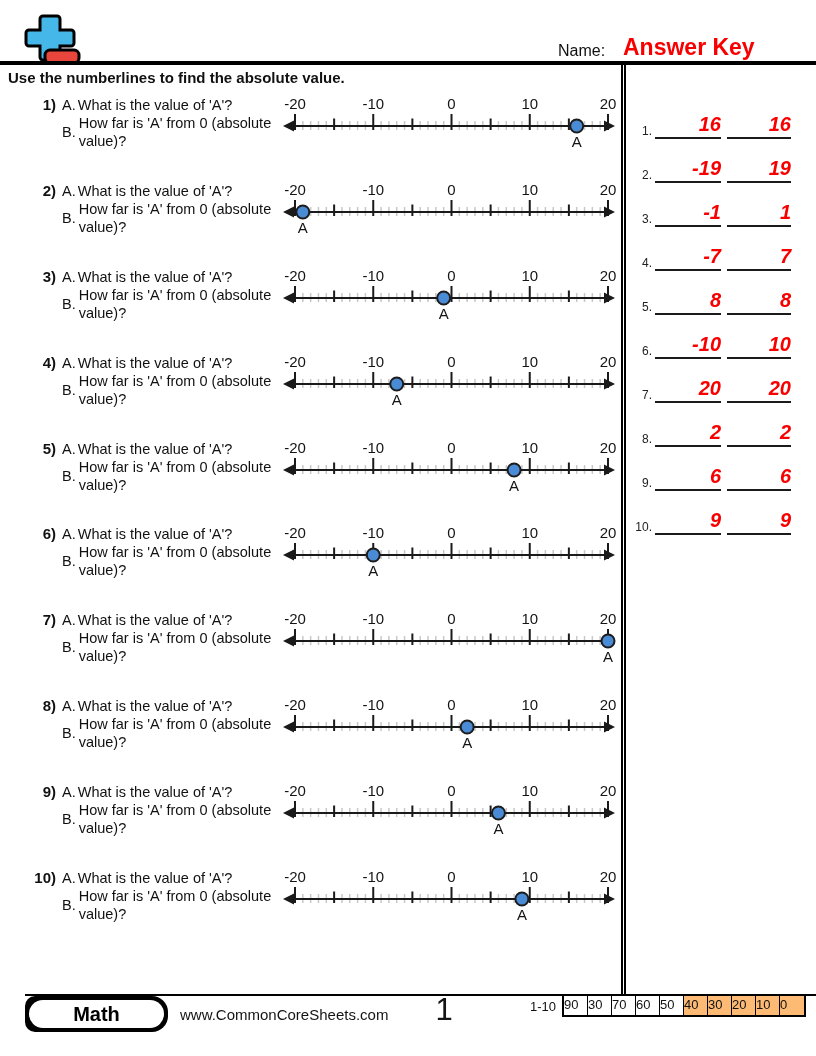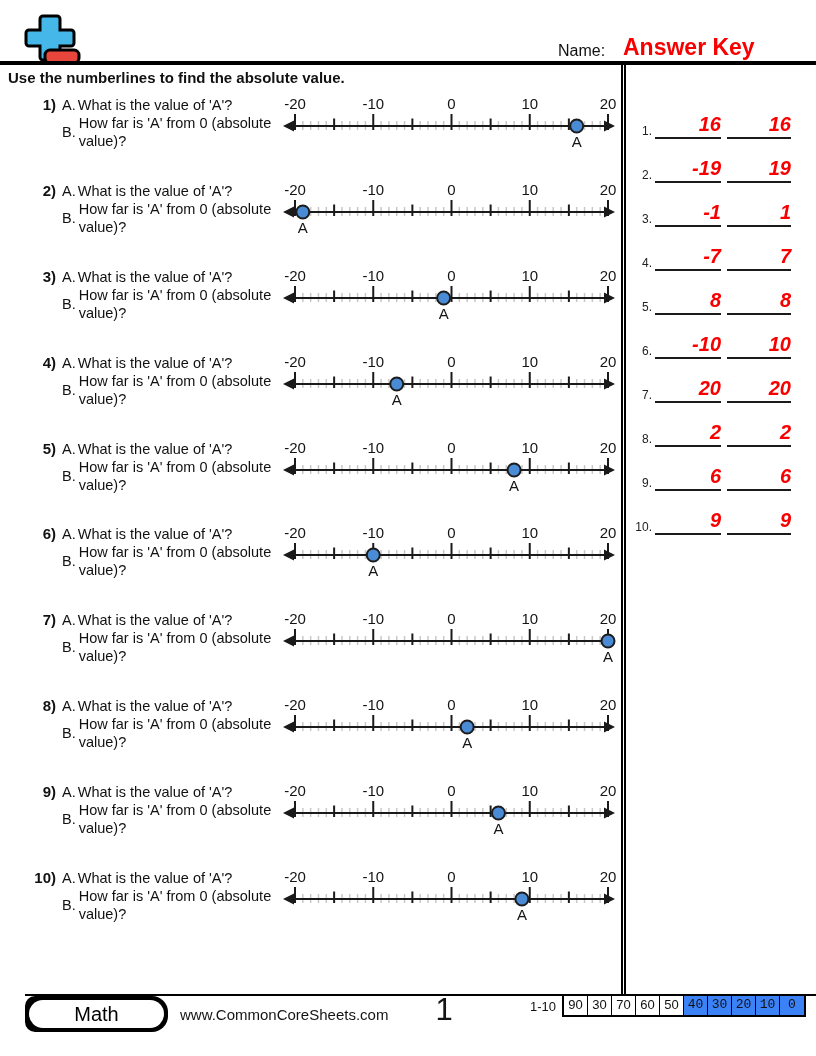--- a/index.html
+++ b/index.html
@@ -39,29 +39,29 @@
   .q-line-b .q-btext { width:198px; }
   .numberline { position:absolute; left:251px; top:0; }
   .nl-label { font-size:15px; fill:#141414; }
   .nl-ptlabel { font-size:15px; fill:#141414; }
   
   .footer-rule { position:absolute; left:25px; top:994px; width:791px; height:2px; background:#000; }
   .math-badge { position:absolute; left:25px; top:996px; width:143px; height:36px; background:#000;
     border-radius:10px 16px 16px 10px; }
   .math-badge .pill { position:absolute; left:4px; top:4px; right:4px; bottom:4px; background:#fff;
     border-radius:15px; display:flex; align-items:center; justify-content:center;
-    font-size:20px; font-weight:normal; color:#000; }
+    font-size:20px; font-weight:bold; color:#000; }
   .website { position:absolute; left:180px; top:1006px; font-size:15px; color:#141414; }
   .page-num { position:absolute; left:400px; top:992px; width:88px; text-align:center; font-size:31px; color:#141414; }
   .score-label { position:absolute; left:530px; top:999px; font-size:13px; }
   .score-table { position:absolute; left:562px; top:994px; display:flex; border:2px solid #000; background:#fff; }
-  .score-cell { width:24px; height:19px; border-right:1px solid #000; text-align:center;
+  .score-cell { width:24px; height:19px; border-right:1px solid #000; 
     font-size:13px; line-height:18px; }
   .score-cell:last-child { border-right:none; }
-  .score-cell.hl { background:#3b82f6;font-family:Liberation Mono, monospace; }
+  .score-cell.hl { background:#fdba74; }
 </style>
 </head>
 <body>
 
 <div class="page">
 
   <svg class="logo" width="64" height="56" viewBox="0 0 64 56">
     <path d="M25 4 h14 a3 3 0 0 1 3 3 v11 h11 a3 3 0 0 1 3 3 v10 a3 3 0 0 1 -3 3 h-11 v11 a3 3 0 0 1 -3 3 h-14 a3 3 0 0 1 -3 -3 v-11 h-11 a3 3 0 0 1 -3 -3 v-10 a3 3 0 0 1 3 -3 h11 v-11 a3 3 0 0 1 3 -3 z" fill="#45b7e8" stroke="#000" stroke-width="3"></path>
     <rect x="27" y="38" width="34" height="13" rx="5" fill="#e8453c" stroke="#000" stroke-width="3"></rect>
   </svg>

